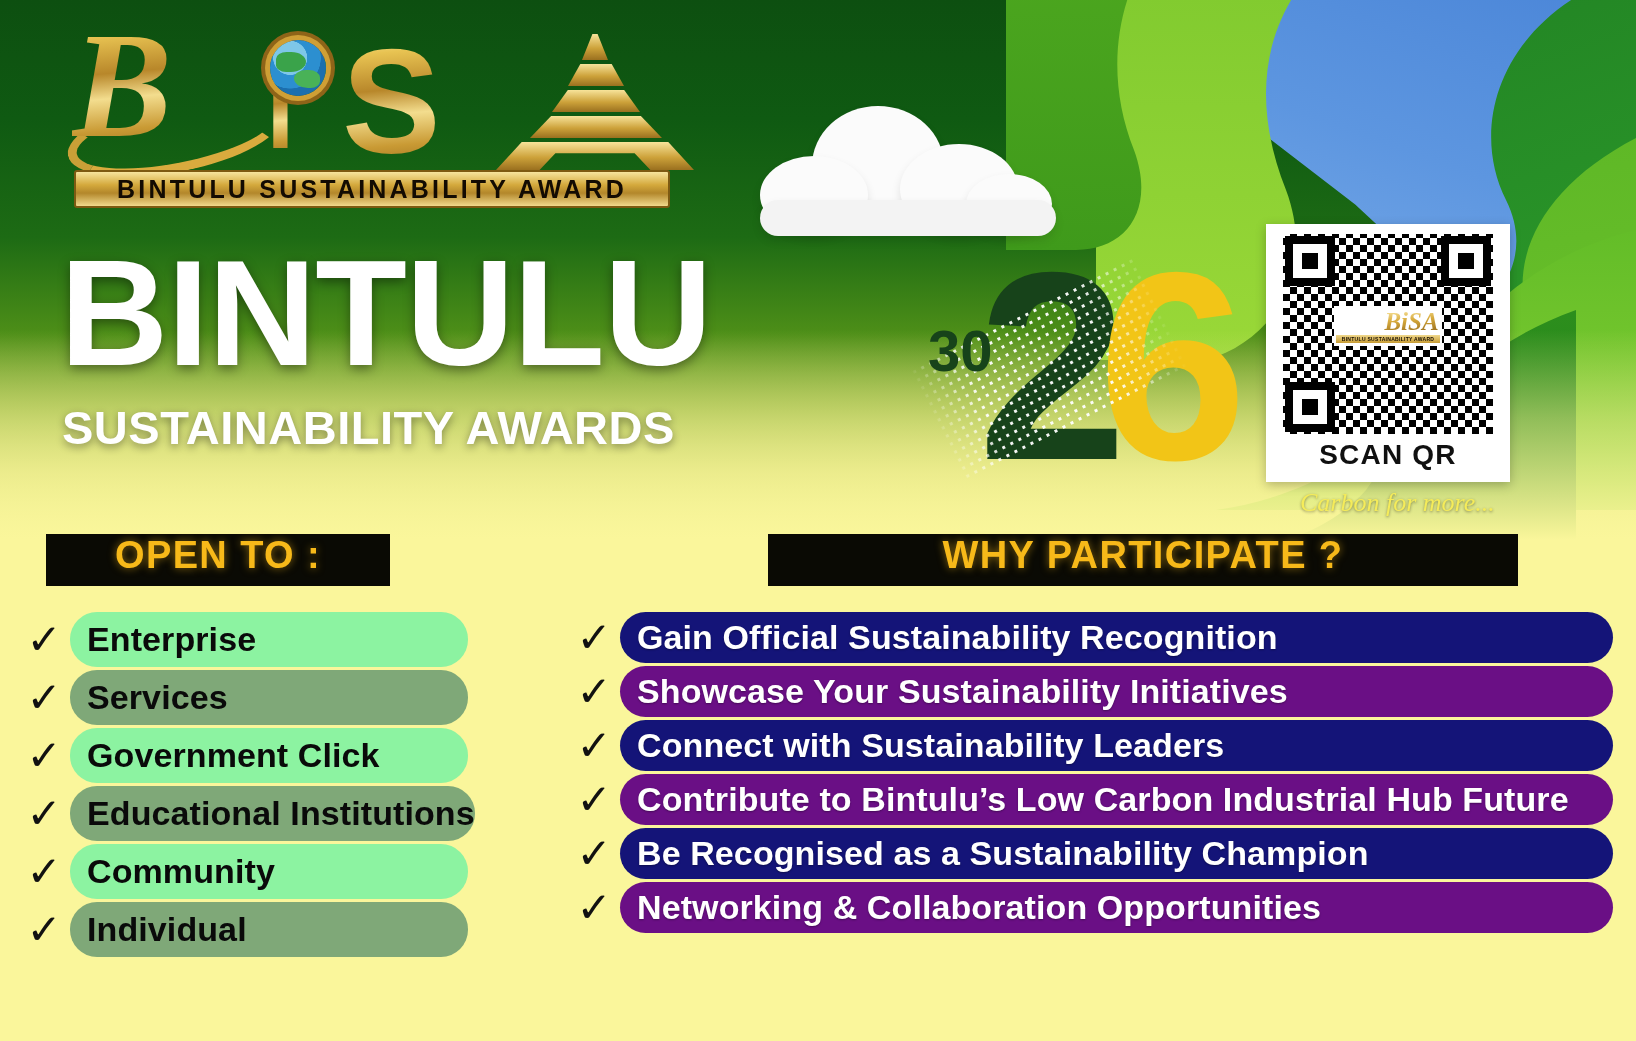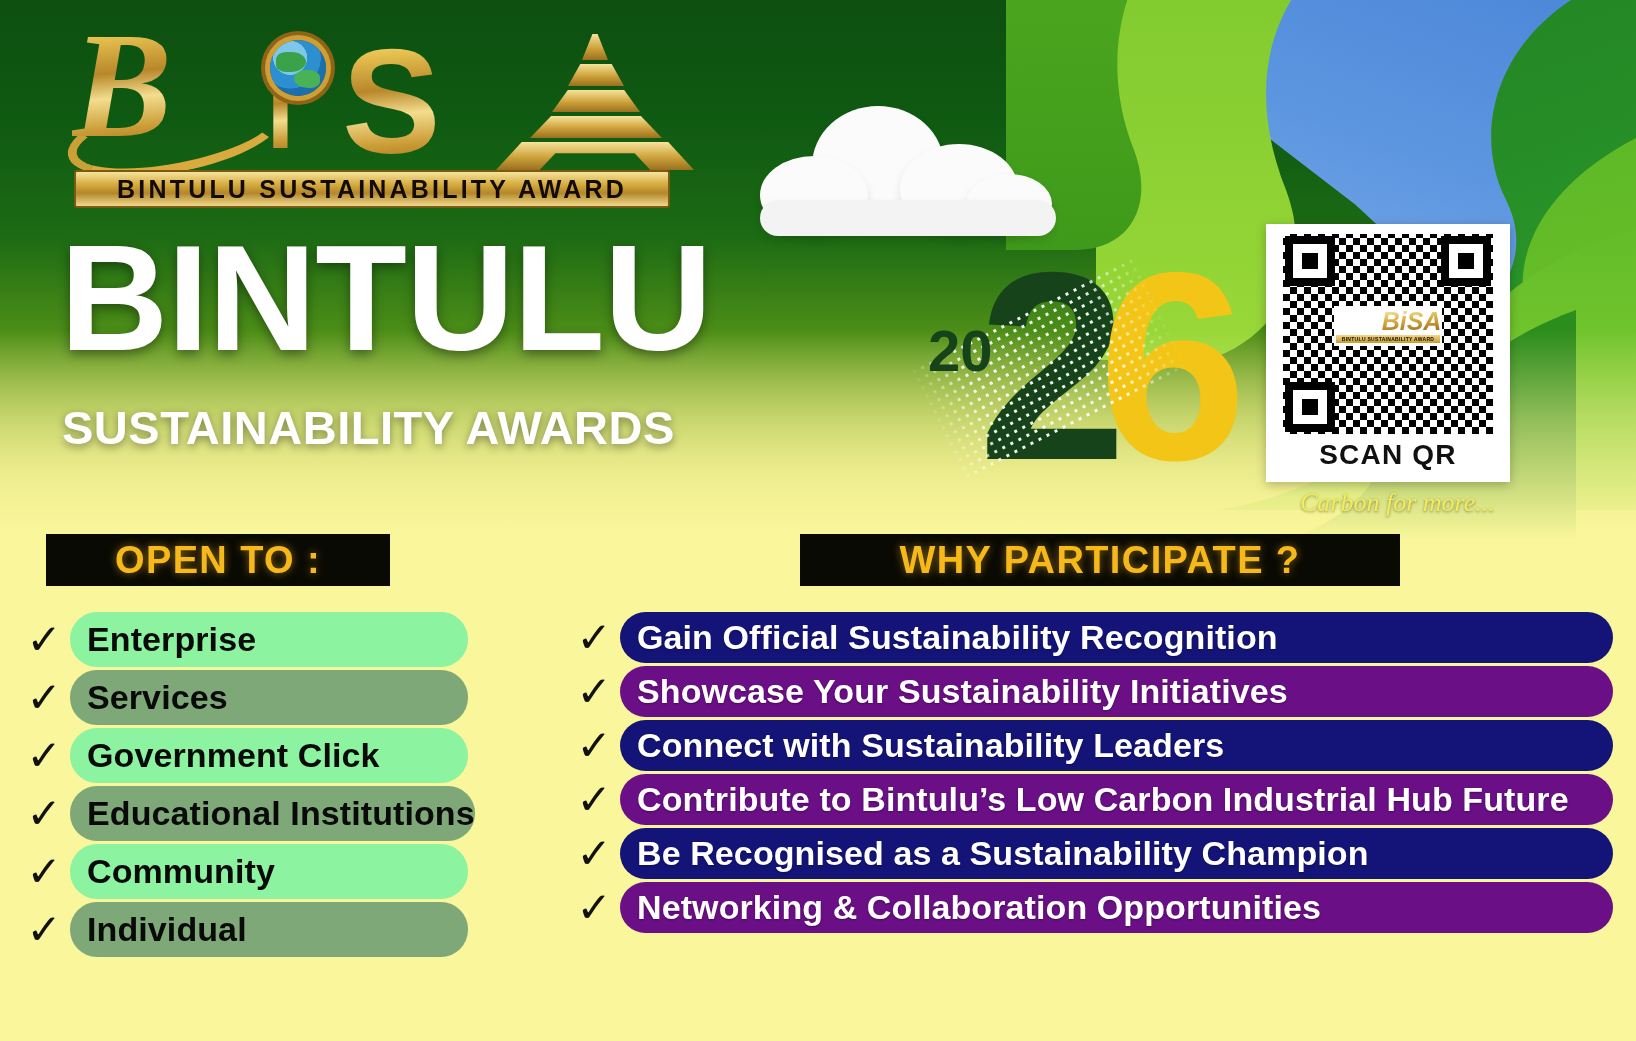--- a/index.html
+++ b/index.html
@@ -154,21 +154,21 @@
     border:2px solid #7d5a12; border-radius:3px;
     display:flex; align-items:center; justify-content:center;
   }
   .logo-bar span {
     font-family:"Liberation Sans", sans-serif;
     font-weight:700; font-size:25px; letter-spacing:3.2px; color:#130b02;
   }
 
   
   .title-bintulu {
-    position:absolute; left:60px; top:228px;
+    position:absolute; left:60px; top:243px;
     font-family:"Liberation Sans", sans-serif;
     font-weight:700; font-size:150px; line-height:0.94; letter-spacing:-1px;
     color:#ffffff; text-shadow:0 4px 12px rgba(0,0,0,0.42);
   }
   .title-sub {
     position:absolute; left:62px; top:404px;
     font-family:"Liberation Sans", sans-serif;
     font-weight:700; font-size:47px; line-height:1; letter-spacing:0.5px;
     color:#ffffff; text-shadow:0 3px 9px rgba(0,0,0,0.40);
   }
@@ -231,21 +231,21 @@
   }
   .qr-code .f-tl { left:2px;  top:2px;  }
   .qr-code .f-tr { right:2px; top:2px;  }
   .qr-code .f-bl { left:2px;  bottom:2px; }
   .qr-logo {
     position:absolute; left:50%; top:46%; transform:translate(-50%,-50%);
     width:108px; height:40px; background:#ffffff;
     display:flex; flex-direction:column; align-items:center; justify-content:center;
   }
   .qr-logo .mini {
-    font-family:Liberation Sans, sans-serif; font-style:italic; font-weight:700;
+    font-family:Liberation Serif, serif; font-style:italic; font-weight:700;
     font-size:25px; line-height:1;
     background:linear-gradient(175deg,#fff0b0,#d6a93c 45%,#8e6418);
     -webkit-background-clip:text; background-clip:text; color:transparent;margin-left:47px;
   }
   .qr-logo .mini-bar {
     width:104px; background:linear-gradient(180deg,#f0d88c,#c79c33);
     font-size:5px; font-weight:700; color:#160d02; text-align:center;
     letter-spacing:0.3px; line-height:8px; margin-top:1px;
   }
   .qr-caption {
@@ -255,29 +255,29 @@
   }
   .qr-more {
     position:absolute; left:1300px; top:488px;
     font-family:"Liberation Serif", serif; font-style:italic; font-size:26px;
     color:#f5ec5a; text-shadow:0 1px 3px rgba(0,0,0,0.45);
   }
 
   
   .banner {
     position:absolute; height:52px; background:#0a0a04;
-    display:flex; align-items:center; justify-content:center;
+    display:flex; align-items:flex-start; justify-content:center;
   }
   .banner span {
     font-family:"Liberation Sans", sans-serif;
     font-weight:700; font-size:38px; letter-spacing:1.4px;
     color:#F7B919; text-shadow:0 0 8px rgba(247,185,25,0.55);
   }
   .banner-open { left:46px;  top:534px; width:344px; }
-  .banner-why  { left:800px; top:534px; width:600px; }
+  .banner-why  { left:768px; top:534px; width:750px; }
 
   
   .list { position:absolute; }
   .list-open { left:18px;  top:612px; width:450px; }
   .list-why  { left:568px; top:612px; width:1045px; }
 
   .row { position:relative; display:flex; align-items:stretch; margin-bottom:3px; }
   .check {
     width:52px; flex:0 0 52px;
     display:flex; align-items:center; justify-content:center;
@@ -352,21 +352,21 @@
     </div>
   </div>
 
   <div class="title-bintulu">BINTULU</div>
   <div class="title-sub">SUSTAINABILITY AWARDS</div>
 
   <div class="year">
     <div class="year-2">2</div>
     <div class="year-6">6</div>
     <div class="year-swoosh"></div>
-    <div class="year-20">20</div>
+    <div class="year-20">30</div>
   </div>
 
   <div class="qr-panel">
     <div class="qr-code">
       <span class="finder f-tl"></span>
       <span class="finder f-tr"></span>
       <span class="finder f-bl"></span>
       <span class="qr-logo">
         <span class="mini">BiSA</span>
         <span class="mini-bar">BINTULU SUSTAINABILITY AWARD</span>

